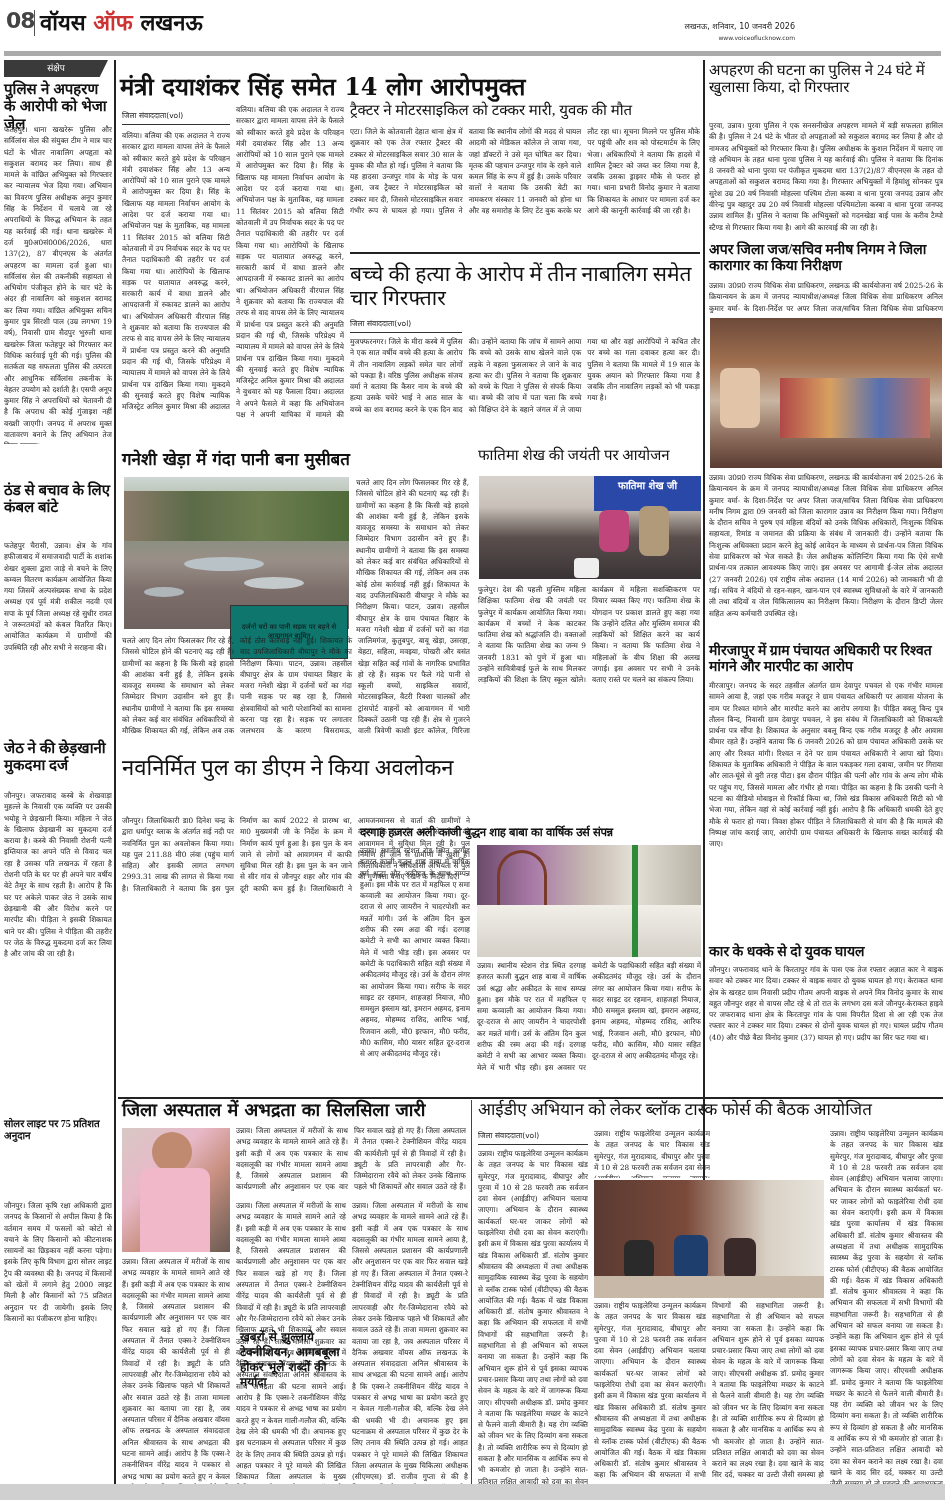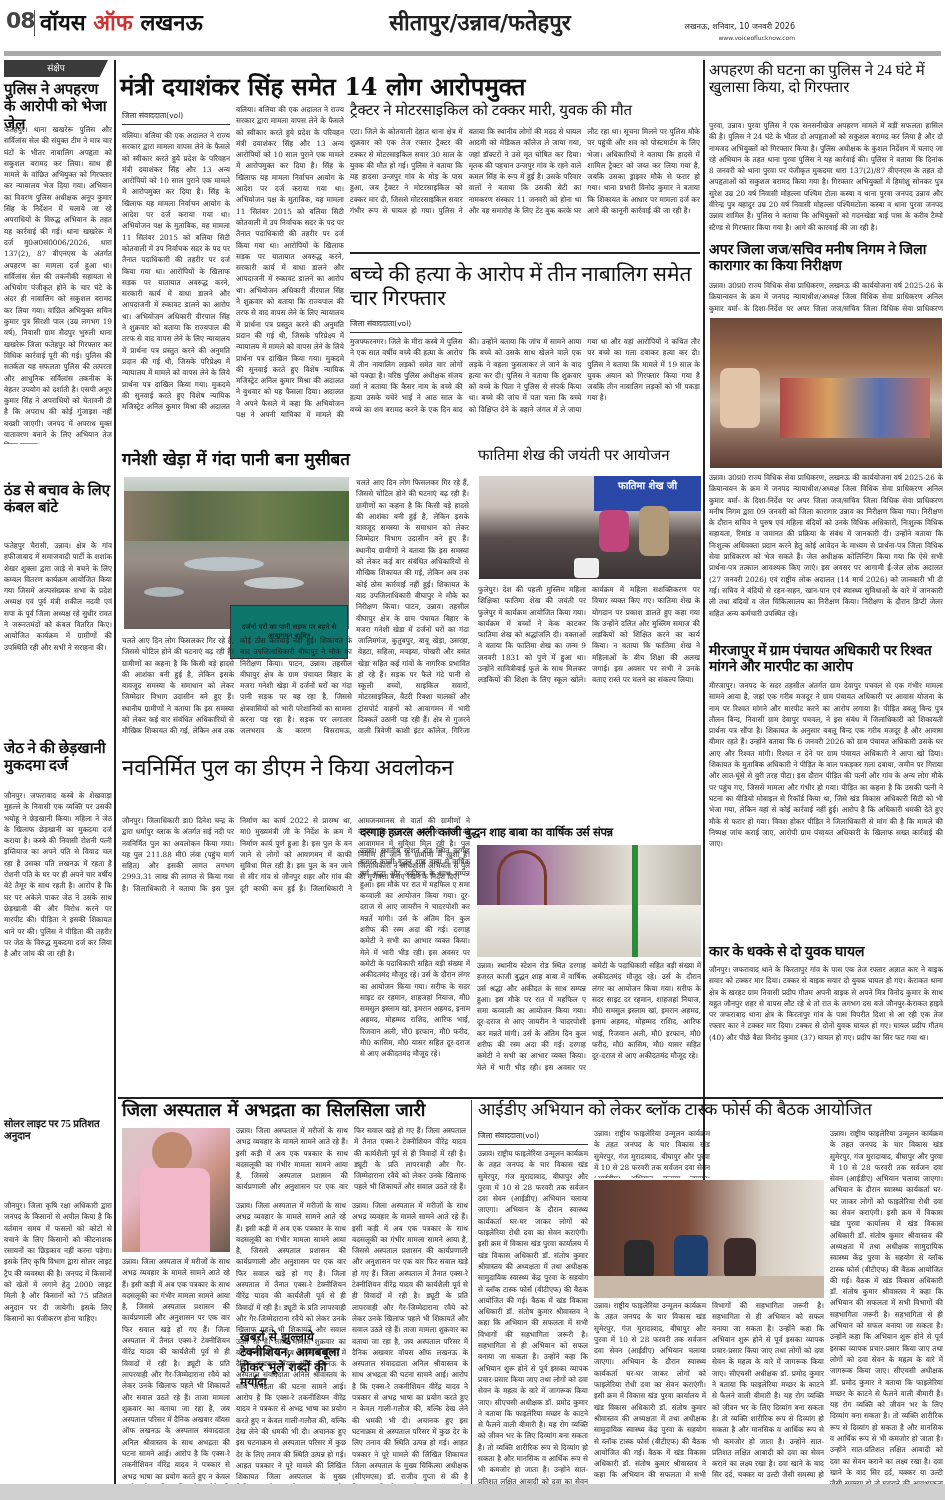--- a/index.html
+++ b/index.html
@@ -29,21 +29,20 @@
 <body>
 
 <div class="abs masthead">
   <div class="abs pageno">08</div>
   <div class="abs pagesep"></div>
   <div class="abs paper-name">
     <span>वॉयस</span>
     <span class="mid">ऑफ</span>
     <span>लखनऊ</span>
   </div>
-  <div class="abs section-title">सीतापुर/उन्नाव/फतेहपुर</div>
   <div class="abs dateline">लखनऊ, शनिवार, 10 जनवरी 2026</div>
   <div class="abs website">www.voiceoflucknow.com</div>
 </div>
 <div class="abs topbar"></div>
 
 <div class="abs vline" style="left:114px;top:60px;height:1430px"></div>
 <div class="abs vline" style="left:703px;top:60px;height:1135px"></div>
 
 <div class="abs sankshep">संक्षेप</div>
 <div class="abs hdr-light" style="left:4px;top:80px;width:108px;font-size:15px;font-weight:bold;font-family:Liberation Sans, sans-serif">पुलिस ने अपहरण के आरोपी को भेजा जेल</div>

